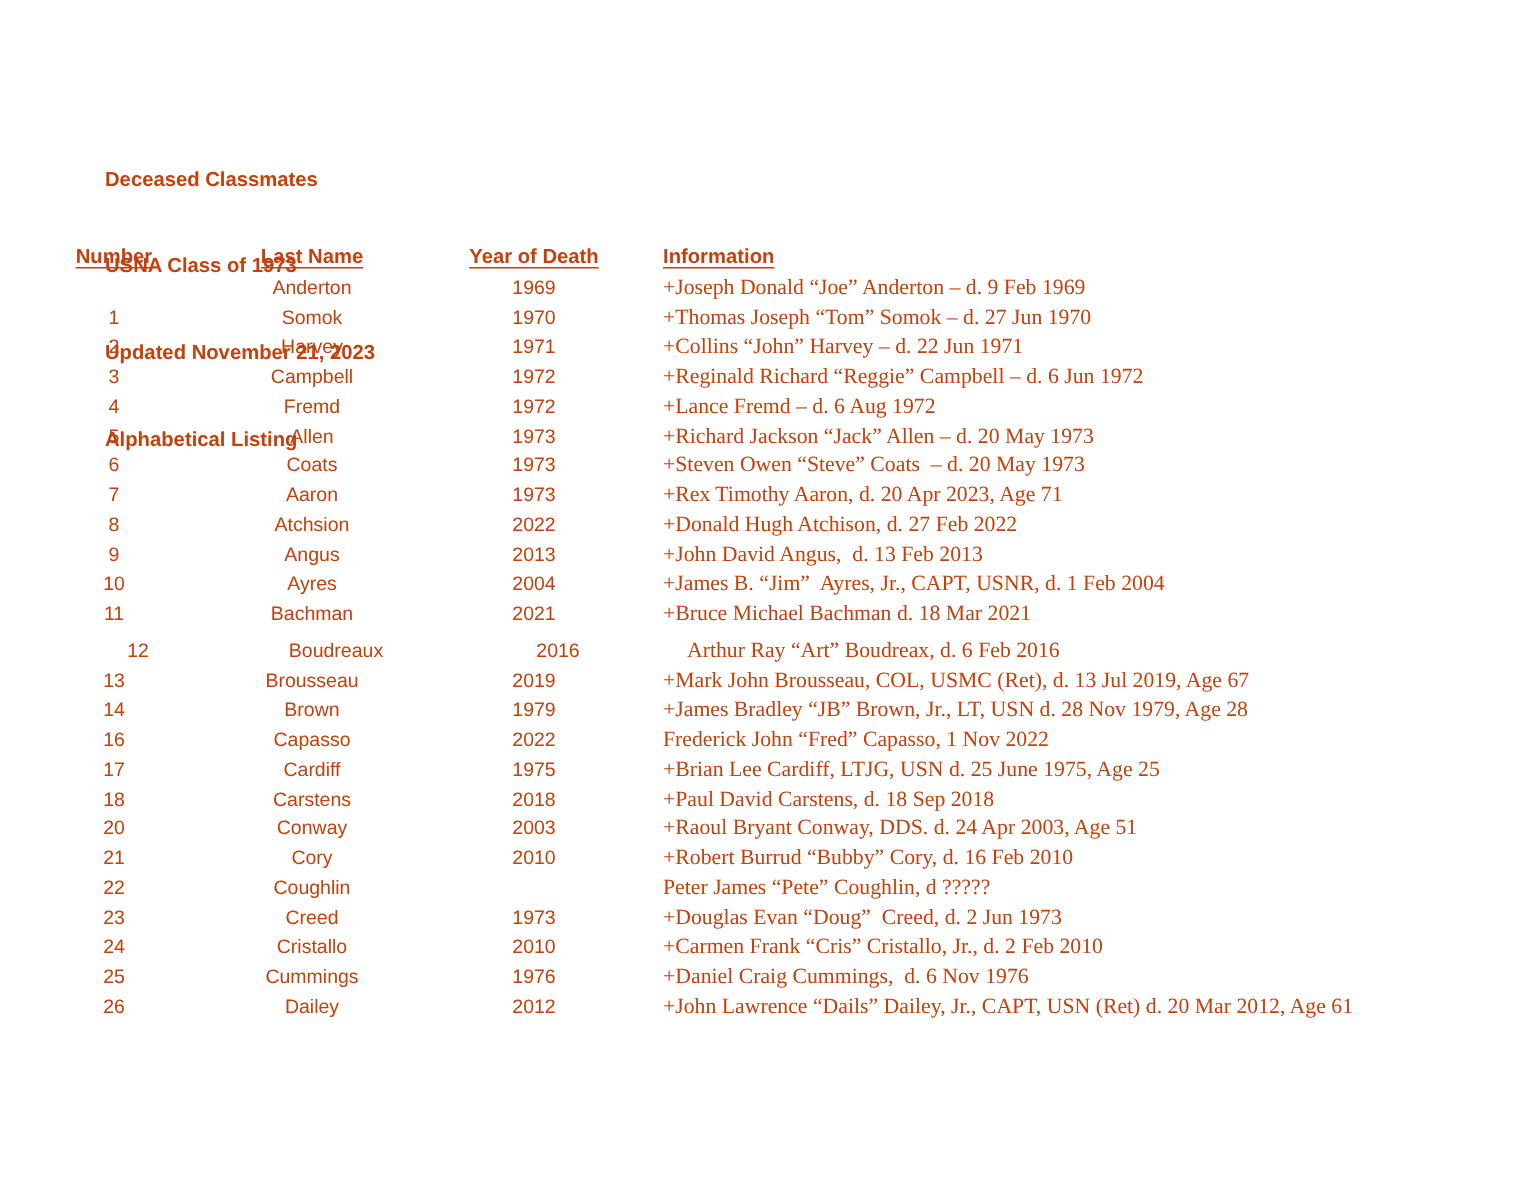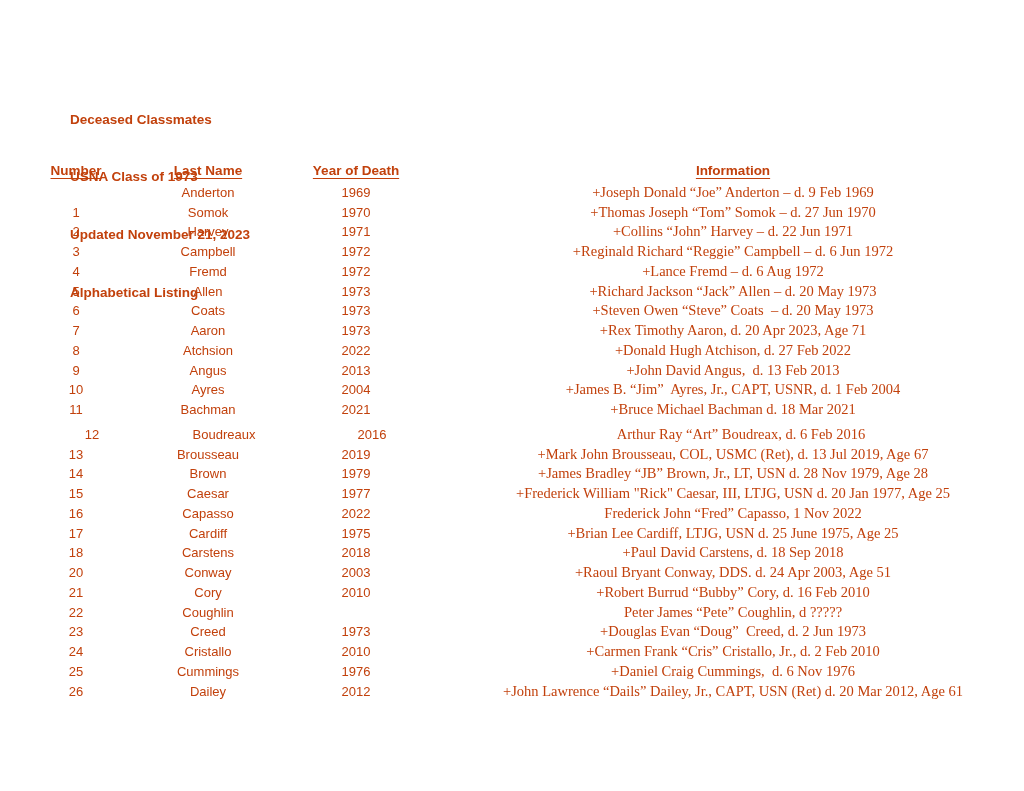--- a/index.html
+++ b/index.html
@@ -46,21 +46,21 @@
   .thead {
     margin-bottom: 1px;
   }
   .c-num, .c-name, .c-year {
     text-align: center;
     font-family: "Liberation Sans", sans-serif;
     font-size: 13px;
     white-space: pre-wrap;
   }
   .c-info {
-    text-align: center;
+    text-align: left;
     font-family: "Liberation Serif", serif;
     font-size: 14.5px;
     white-space: pre-wrap;
     padding-left: 2px;
   }
   .thead .hcell {
     font-family: "Liberation Sans", sans-serif;
     font-weight: bold;
     font-size: 13.5px;
     text-decoration: underline;
@@ -188,26 +188,20 @@
     <span class="c-info">+Mark John Brousseau, COL, USMC (Ret), d. 13 Jul 2019, Age 67</span>
   </div>
 
   <div class="trow">
     <span class="c-num">14</span>
     <span class="c-name">Brown</span>
     <span class="c-year">1979</span>
     <span class="c-info">+James Bradley “JB” Brown, Jr., LT, USN d. 28 Nov 1979, Age 28</span>
   </div>
 
-  <div class="trow">
-    <span class="c-num">15</span>
-    <span class="c-name">Caesar</span>
-    <span class="c-year">1977</span>
-    <span class="c-info">+Frederick William "Rick" Caesar, III, LTJG, USN d. 20 Jan 1977, Age 25</span>
-  </div>
 
   <div class="trow">
     <span class="c-num">16</span>
     <span class="c-name">Capasso</span>
     <span class="c-year">2022</span>
     <span class="c-info">Frederick John “Fred” Capasso, 1 Nov 2022</span>
   </div>
 
   <div class="trow">
     <span class="c-num">17</span>

